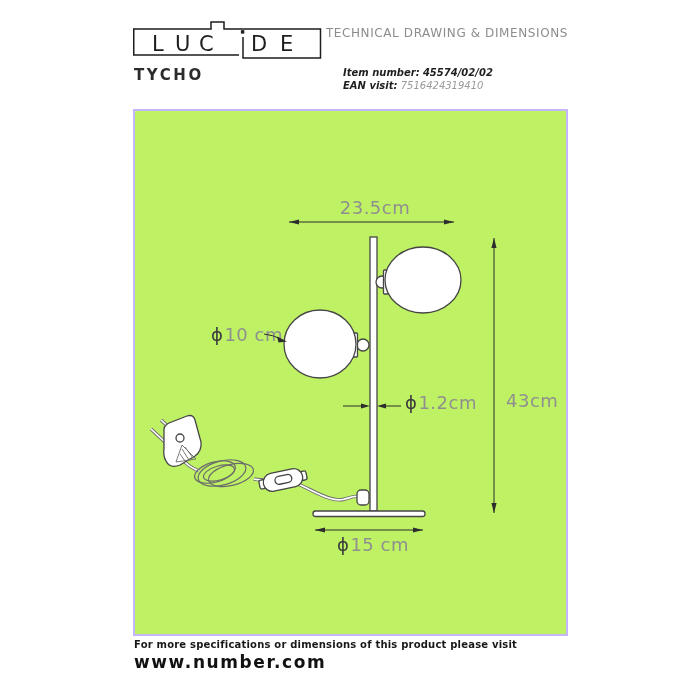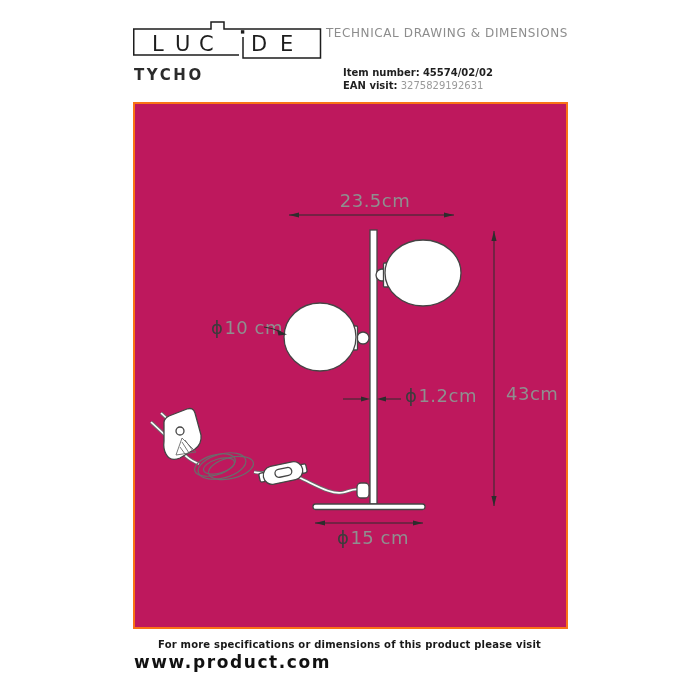--- a/index.html
+++ b/index.html
@@ -11,46 +11,45 @@
   .abs{position:absolute;}
 
   
   .doc-type{
     top:26px;right:132px;font-size:12px;letter-spacing:.6px;color:#8d8d8d;
     white-space:nowrap;
   }
   .product-name{
     top:66px;left:134px;font-size:15px;font-weight:bold;letter-spacing:2.6px;color:#2b2b2b;
   }
-  .item-block{top:66px;left:343px;font-size:10px;line-height:13px;color:#1f1f1f;white-space:nowrap;}
+  .item-block{top:66px;left:343px;font-size:10px;line-height:13px;color:#1f1f1f;white-space:nowrap;font-style:italic;}
   .item-block .lbl{font-weight:bold;}
   .item-block .val-bold{font-weight:bold;}
   .item-block .val-gray{color:#9a9a9a;font-weight:normal;}
 
   
   .drawing-box{
-    top:102px;left:133px;width:431px;height:523px;border:2px solid #f97316;background:#be185d;
+    top:109px;left:133px;width:431px;height:523px;border:2px solid #c4b5fd;background:#bef264;
   }
 
   
   .lamp-stroke{fill:#ffffff;stroke:#454545;stroke-width:1.3;}
   .dim-line{stroke:#2d2d2d;stroke-width:1;fill:none;}
   .dim-head{fill:#2d2d2d;stroke:none;}
   .dim-text{font-size:18px;fill:#8f8f8f;letter-spacing:.5px;}
   .phi{fill:#3c3c3c;}
   .cord-outer{fill:none;stroke:#6b6b6b;stroke-width:3.4;}
   .cord-inner{fill:none;stroke:#ffffff;stroke-width:1.7;}
   .coil{fill:none;stroke:#6b6b6b;stroke-width:1.2;}
   .hatch{stroke:#6b6b6b;stroke-width:.9;fill:none;}
 
   
   .footer-note{
     top:639px;left:134px;font-size:10px;font-weight:bold;color:#181818;letter-spacing:.2px;
     white-space:nowrap;
-    margin-left:24px;
   }
   .website{
     top:652px;left:134px;font-size:17px;font-weight:bold;color:#111111;letter-spacing:1.6px;
   }
 </style>
 </head>
 <body>
 
 <svg class="abs" style="top:16px;left:133px;" width="195" height="50" viewBox="0 0 195 50">
   <path d="M106,39 H0.75 V13 H78 V6 H91 V13 H187.5 V42 H110 V21" fill="none" stroke="#1d1d1d" stroke-width="1.5"></path>
@@ -68,21 +67,21 @@
 
 <div class="abs product-name">TYCHO</div>
 
 <div class="abs item-block">
   <div>
     <span class="lbl">Item number:</span>
     <span class="val-bold">45574/02/02</span>
   </div>
   <div>
     <span class="lbl">EAN visit:</span>
-    <span class="val-gray">3275829192631</span>
+    <span class="val-gray">7516424319410</span>
   </div>
 </div>
 
 <div class="abs drawing-box">
 <svg width="431" height="523" viewBox="0 0 431 523">
 
   <g>
     <line class="dim-line" x1="154" y1="111" x2="319" y2="111"></line>
     <polygon class="dim-head" points="154,111 164,108.4 164,113.6"></polygon>
     <polygon class="dim-head" points="319,111 309,108.4 309,113.6"></polygon>
@@ -168,13 +167,13 @@
     <line class="dim-line" x1="180" y1="419" x2="288" y2="419"></line>
     <polygon class="dim-head" points="180,419 190,416.4 190,421.6"></polygon>
     <polygon class="dim-head" points="288,419 278,416.4 278,421.6"></polygon>
   </g>
   <text class="dim-text" x="238" y="440" text-anchor="middle"><tspan class="phi">ϕ</tspan><tspan dx="1">15 cm</tspan></text>
 
 </svg>
 </div>
 
 <div class="abs footer-note">For more specifications or dimensions of this product please visit</div>
-<div class="abs website">www.product.com</div>
+<div class="abs website">www.number.com</div>
 
 </body></html>

